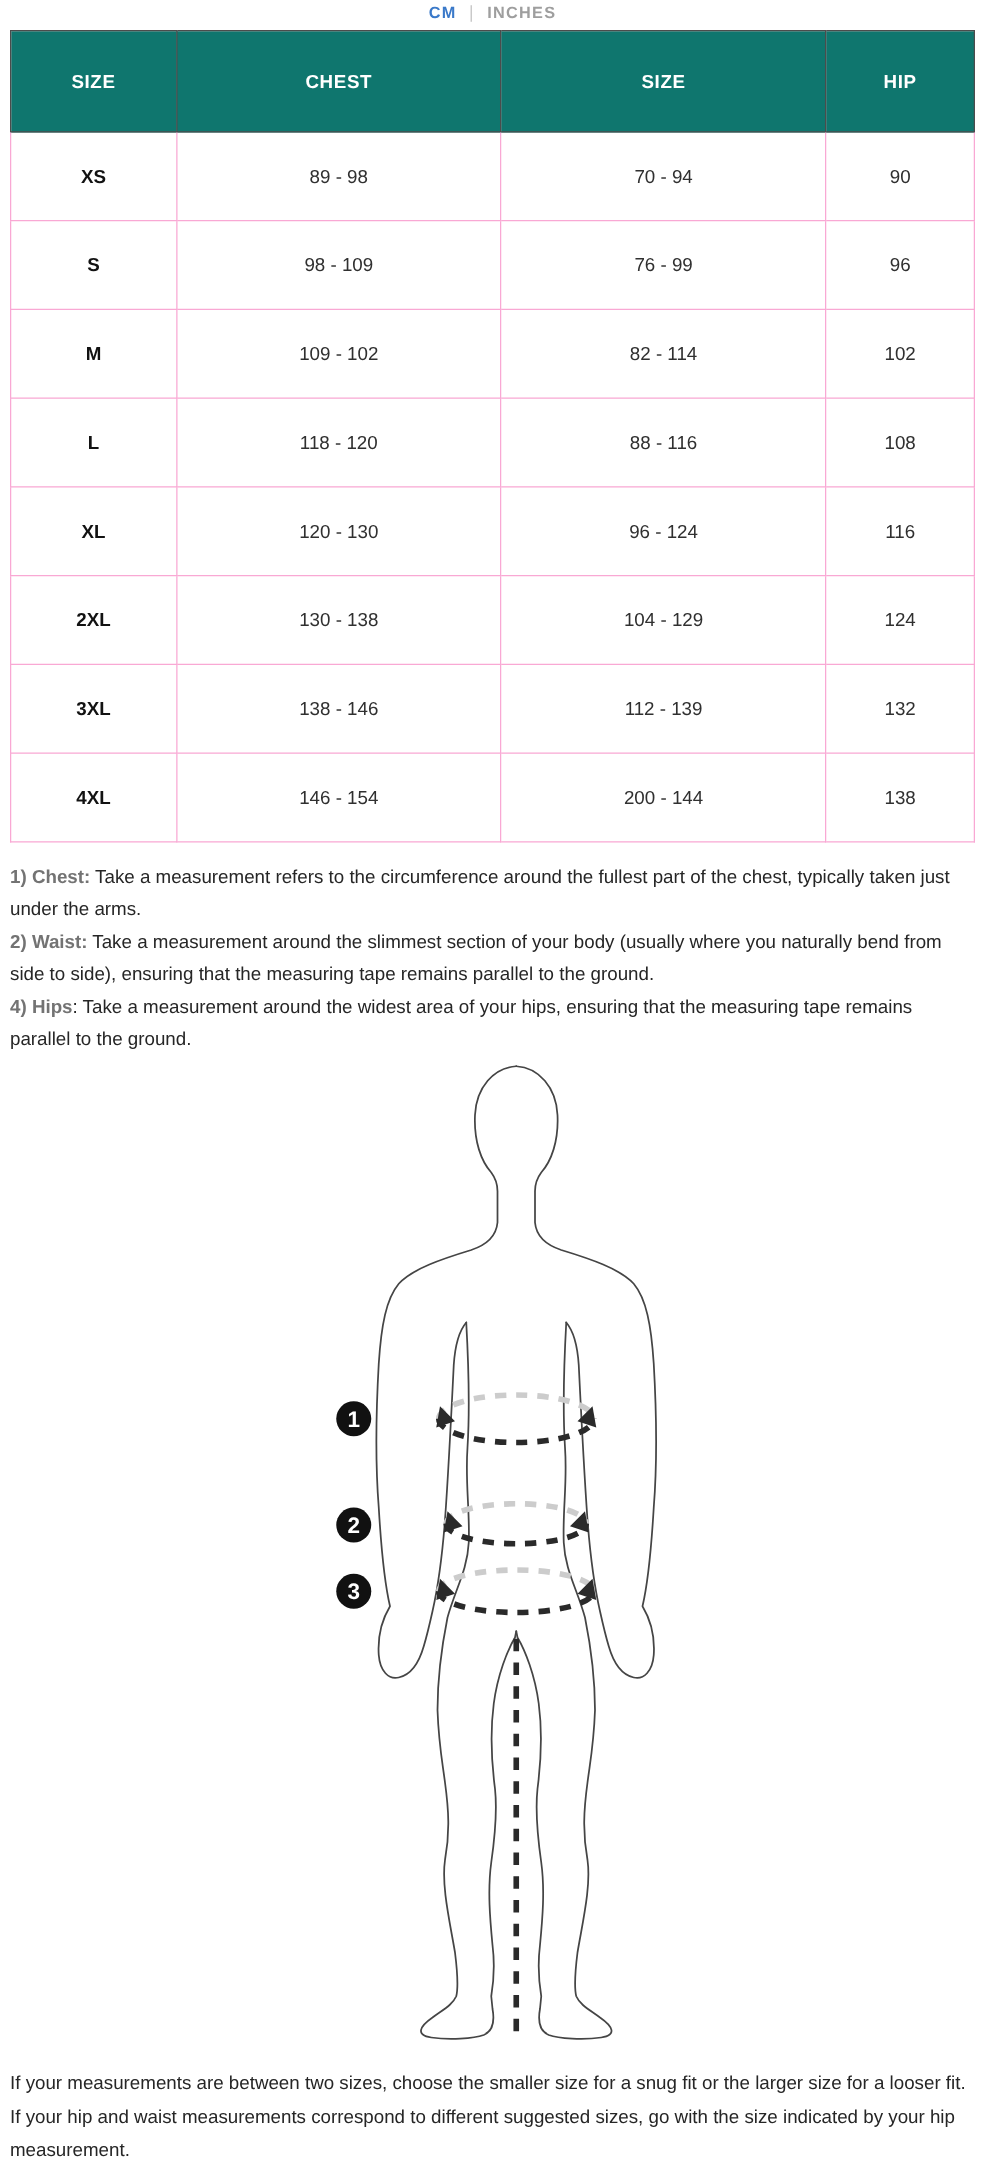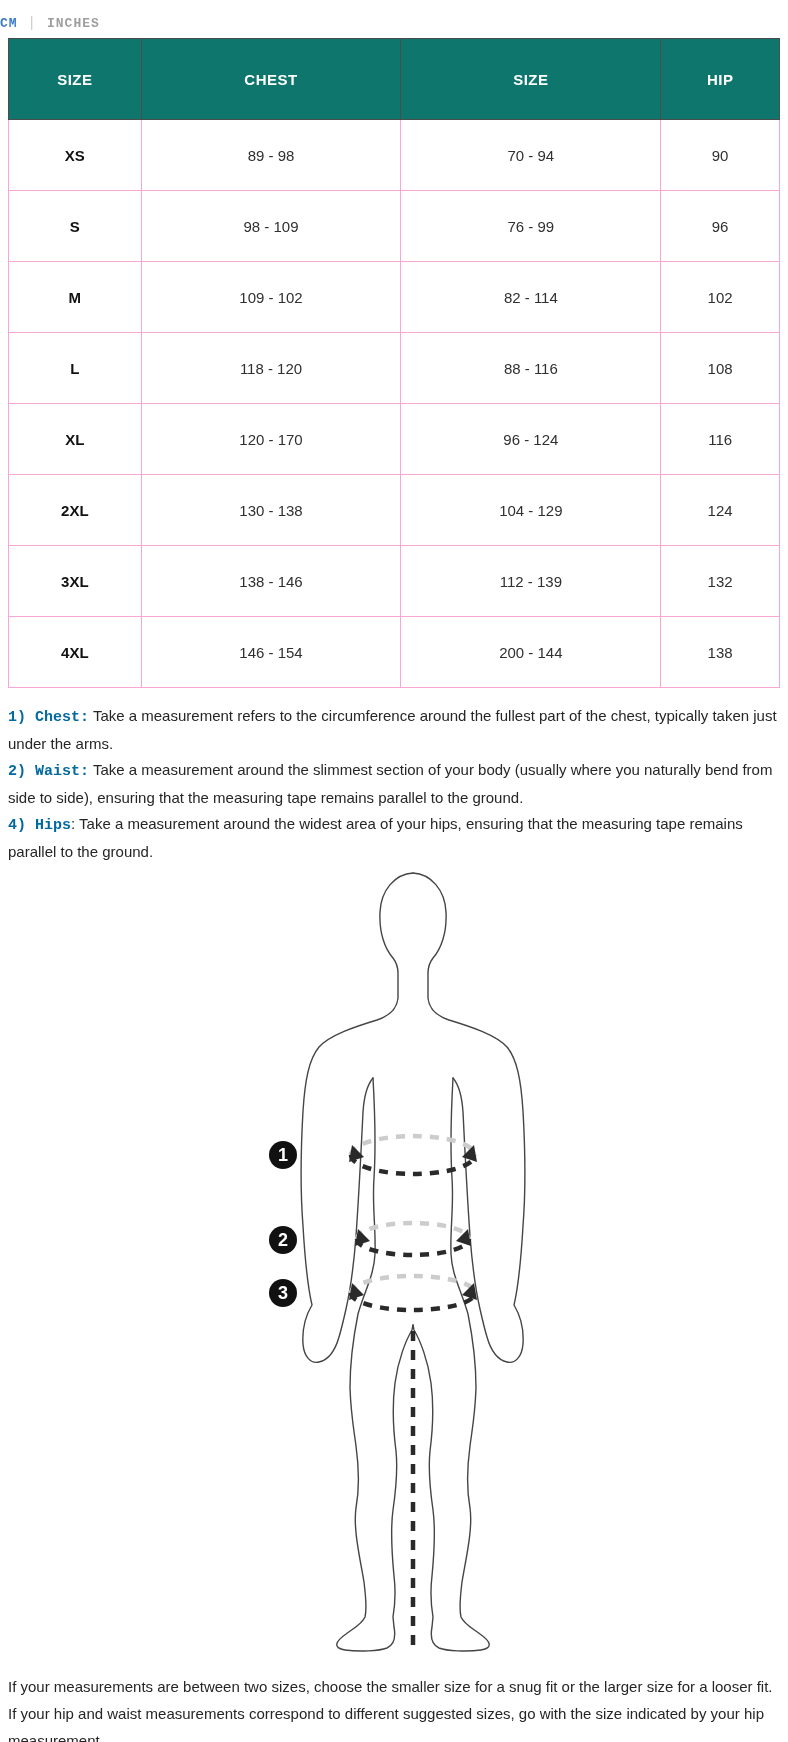--- a/index.html
+++ b/index.html
@@ -3,23 +3,23 @@
 <meta charset="utf-8">
 <style>
   html,body{margin:0;padding:0;background:#ffffff;}
   body{
     width:788px;
     font-family:"Liberation Sans", sans-serif;
     color:#262626;
   }
   
   .toggle-bar{
-    display:flex;align-items:center;
-    gap:10px;padding:15px 0 7px;
-    font-size:13px;font-weight:bold;letter-spacing:1px;font-family:Liberation Mono, monospace;
+    display:flex;justify-content:center;align-items:center;
+    gap:10px;padding:1px 0 7px;
+    font-size:13px;font-weight:bold;letter-spacing:1px;
   }
   .toggle-cm{color:#3a79c9;cursor:pointer;}
   .toggle-sep{color:#c9c9c9;font-weight:normal;font-size:14px;}
   .toggle-inches{color:#9e9e9e;cursor:pointer;}
 
   
   table.size-table{
     width:772px;margin:0 8px;border-collapse:collapse;table-layout:fixed;
   }
   .size-table th{
@@ -32,21 +32,21 @@
     font-size:15px;color:#303030;
   }
   .size-table td.size-cell{font-weight:bold;color:#121212;}
 
   
   .instructions{
     margin:15px 8px 0;
     font-size:15px;line-height:26px;color:#262626;
   }
   .instructions p{margin:0;}
-  .instructions b{color:#0369a1;font-family:Liberation Mono, monospace;}
+  .instructions b{color:#737373;}
 
   
   .diagram{position:relative;width:788px;height:792px;margin-top:2px;}
   .diagram svg{display:block;}
 
   
   .footer-note{
     margin:14px 8px 0;padding-bottom:10px;
     font-size:15px;line-height:27px;color:#262626;
   }
@@ -99,21 +99,21 @@
 
   <tr>
     <td class="size-cell">L</td>
     <td>118 - 120</td>
     <td>88 - 116</td>
     <td>108</td>
   </tr>
 
   <tr>
     <td class="size-cell">XL</td>
-    <td>120 - 170</td>
+    <td>120 - 130</td>
     <td>96 - 124</td>
     <td>116</td>
   </tr>
 
   <tr>
     <td class="size-cell">2XL</td>
     <td>130 - 138</td>
     <td>104 - 129</td>
     <td>124</td>
   </tr>

